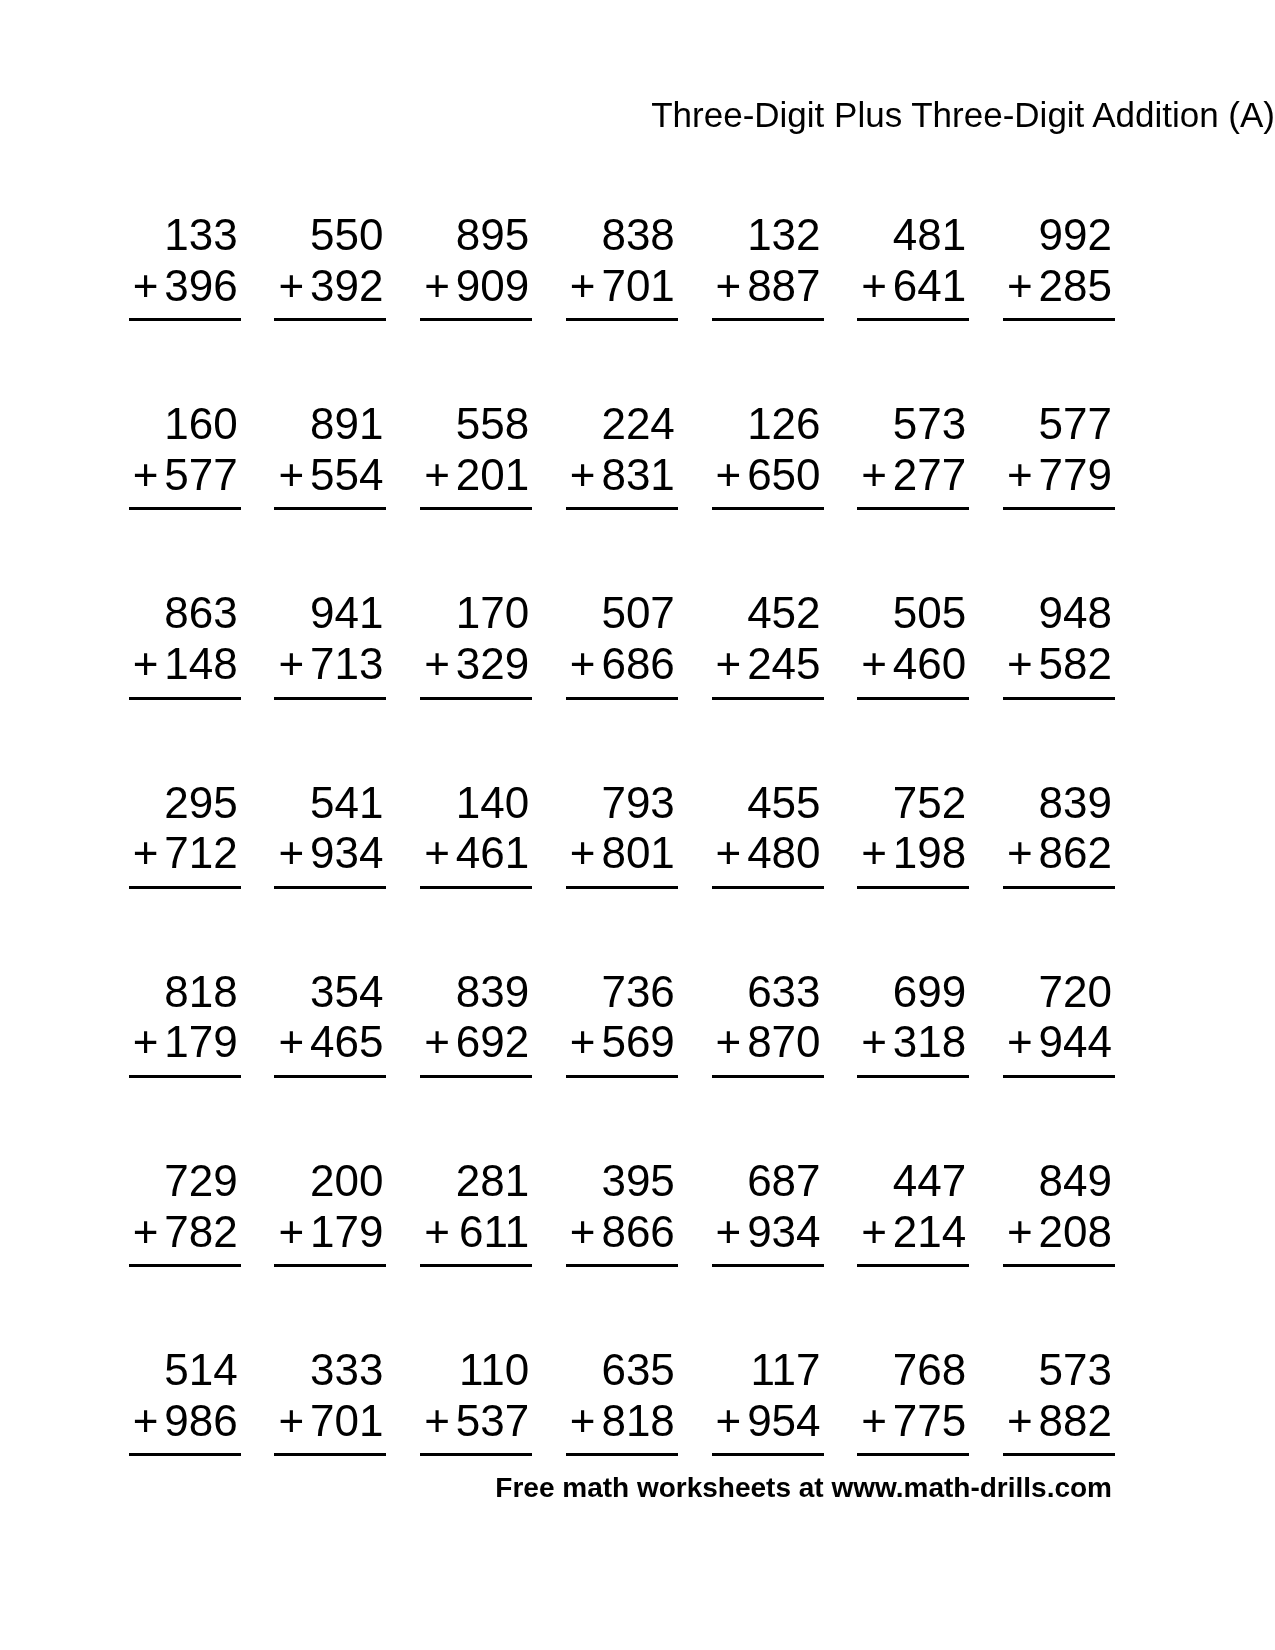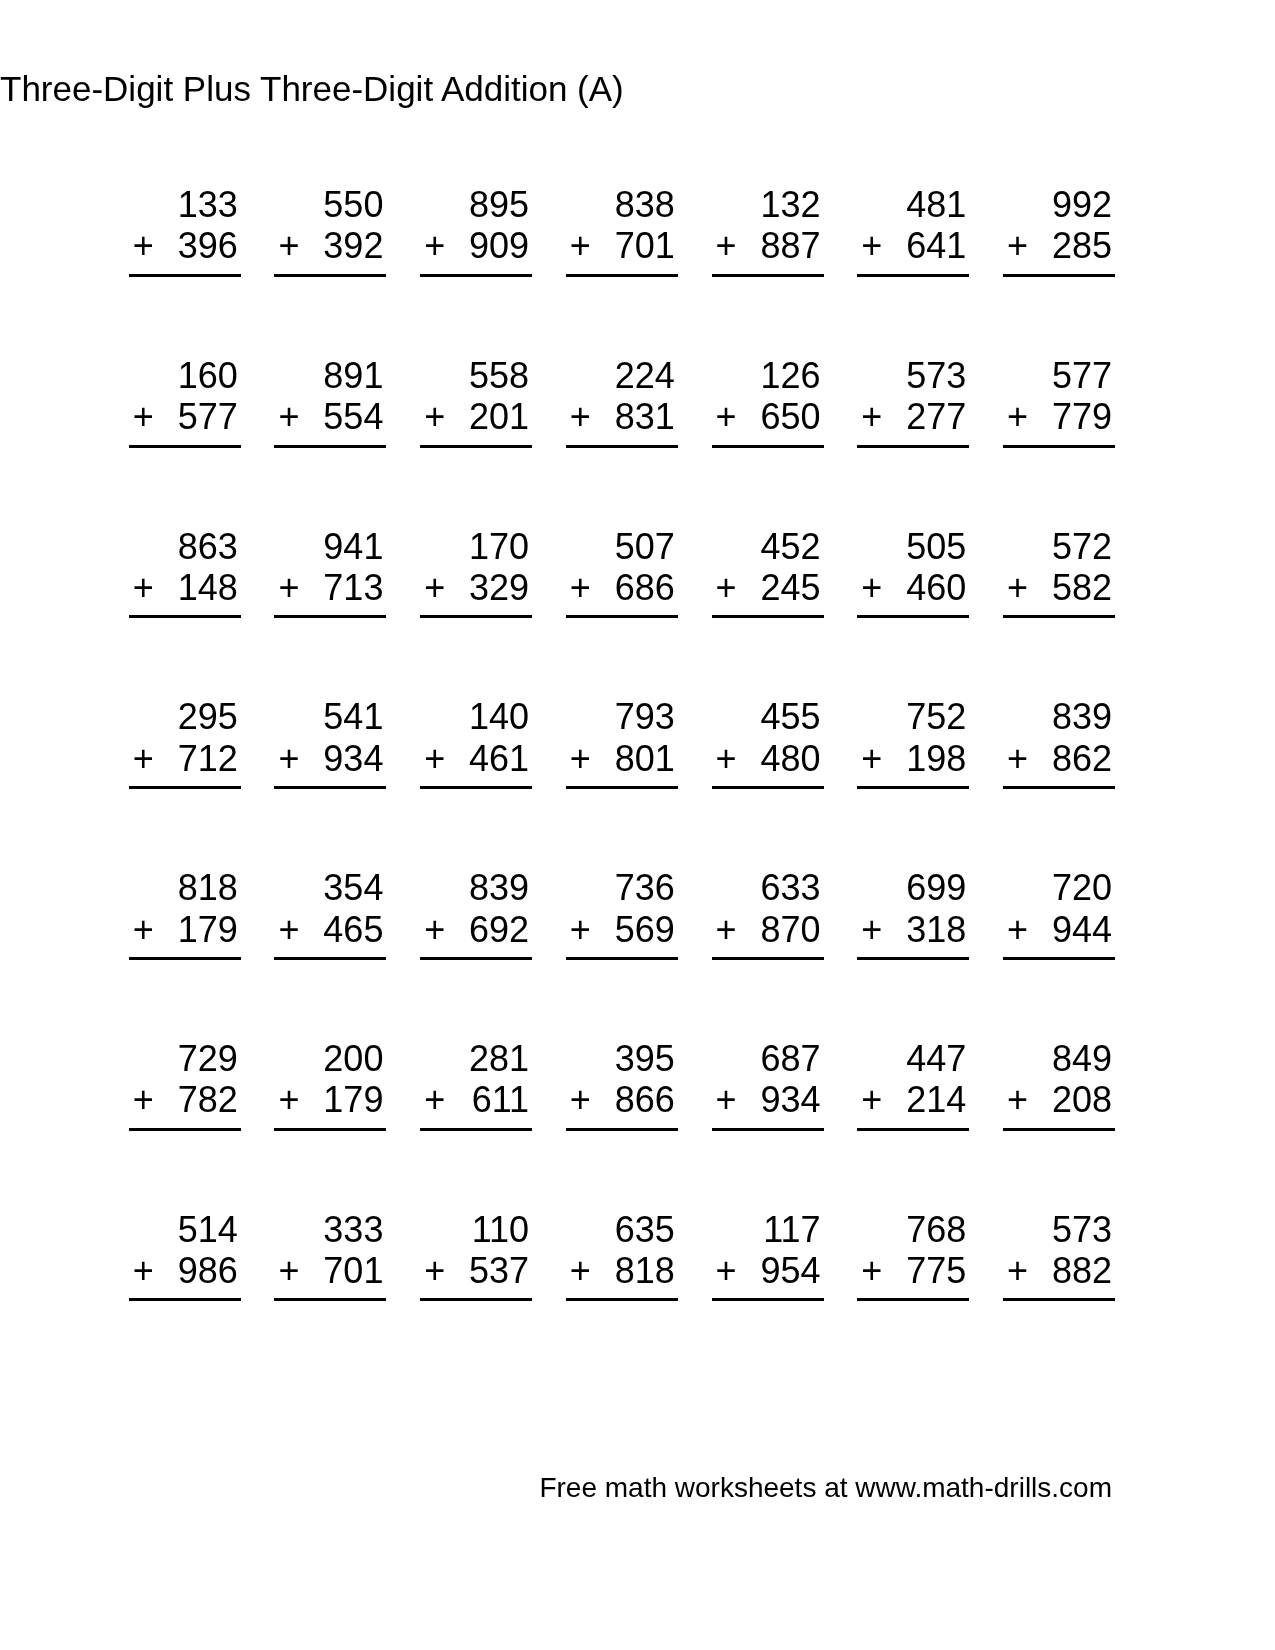--- a/index.html
+++ b/index.html
@@ -13,36 +13,37 @@
     color: #000000;
     position: relative;
     overflow: hidden;
   }
   .page {
     width: 100%;
     height: 100%;
     padding-top: 68px;
   }
   .title {
-    text-align: left;
+    text-align: right;
     font-size: 35px;
     font-weight: 400;
     letter-spacing: 0px;
     line-height: 1.2;
+    margin-top: 26px;
   }
   .grid {
     margin: 74px 160px 0 95px;
     display: grid;
     grid-template-columns: repeat(7, 1fr);
     row-gap: 78px;
     justify-items: end;
   }
   .problem {
     width: 112px;
-    font-size: 36px;
+    font-size: 44px;
     line-height: 1.15;
   }
   .addend-top {
     text-align: right;
     padding-right: 3px;
   }
   .addend-row {
     display: flex;
     justify-content: space-between;
     align-items: baseline;
@@ -51,20 +52,21 @@
   .answer-line {
     border-top: 3px solid #000000;
     margin-top: 7px;
     width: 100%;
   }
   .footer {
     position: absolute;
     right: 163px;
     top: 1472px;
     font-size: 28px;
+    font-weight: bold;
   }
 </style>
 </head>
 <body>
 
 <div class="page">
   <h1 class="title">Three-Digit Plus Three-Digit Addition (A)</h1>
   <div class="grid" id="problems-grid">
       <div class="problem">
         <div class="addend-top">133</div>
@@ -220,21 +222,21 @@
       </div>
       <div class="problem">
         <div class="addend-top">505</div>
         <div class="addend-row">
           <span>+</span>
           <span>460</span>
         </div>
         <div class="answer-line"></div>
       </div>
       <div class="problem">
-        <div class="addend-top">572</div>
+        <div class="addend-top">948</div>
         <div class="addend-row">
           <span>+</span>
           <span>582</span>
         </div>
         <div class="answer-line"></div>
       </div>
       <div class="problem">
         <div class="addend-top">295</div>
         <div class="addend-row">
           <span>+</span>

